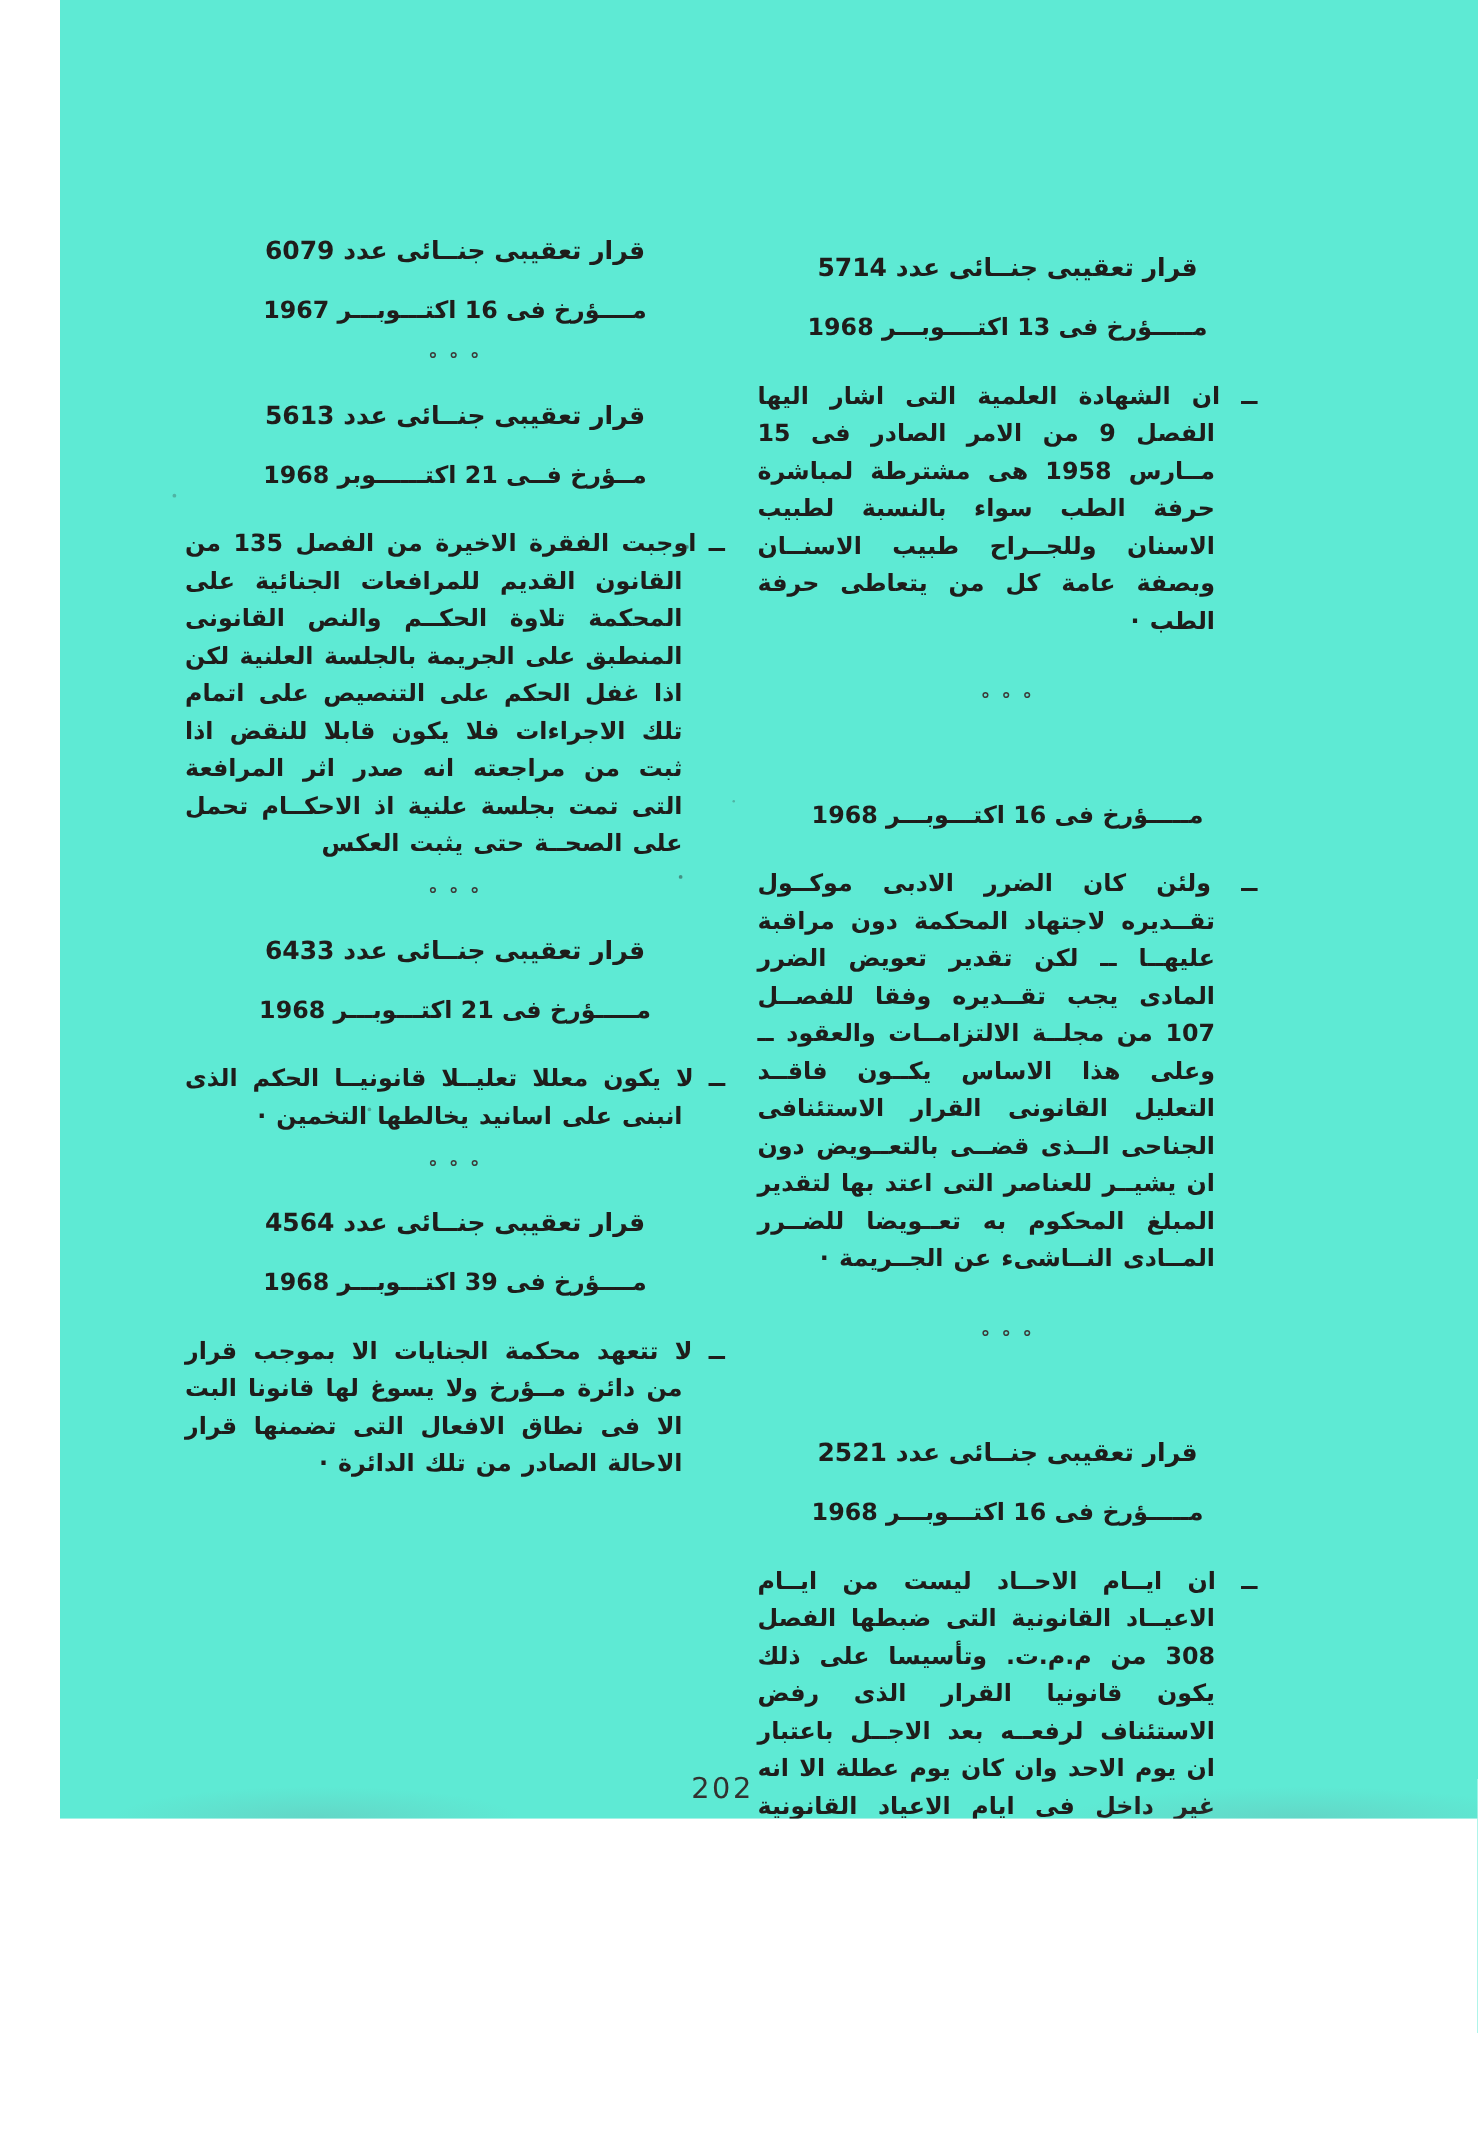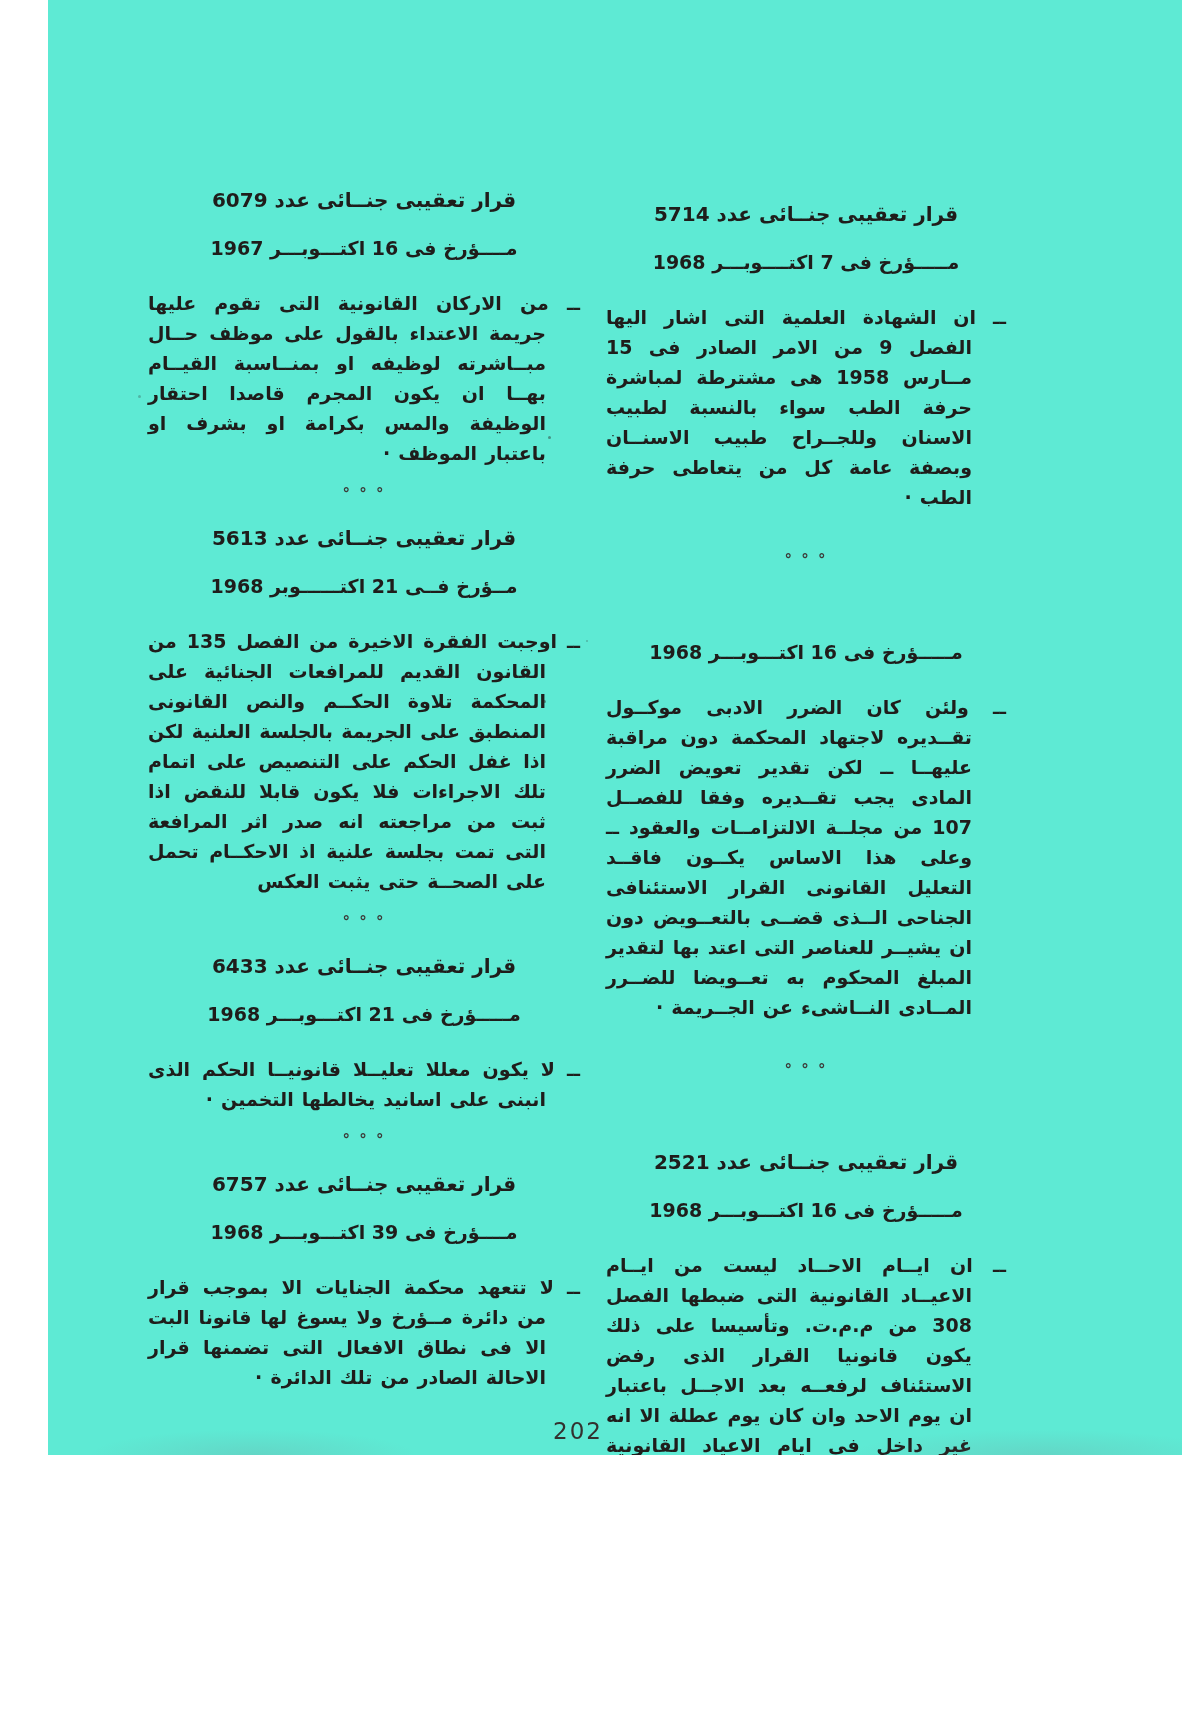--- a/index.html
+++ b/index.html
@@ -80,21 +80,21 @@
 <body>
 
 <div class="page">
 
   <div class="cols">
 
     <div class="col col-first">
 
       <div class="sec">
         <div class="sec-title">قرار تعقيبى جنــائى عدد 5714</div>
-        <div class="sec-date">مـــــؤرخ فى 7 اكتــــوبـــر 1968</div>
+        <div class="sec-date">مـــــؤرخ فى 13 اكتــــوبـــر 1968</div>
         <div class="sec-body">ــ ان الشهادة العلمية التى اشار اليها الفصل 9 من الامر الصادر فى 15 مــارس 1958 هى مشترطة لمباشرة حرفة الطب سواء بالنسبة لطبيب الاسنان وللجــراح طبيب الاسنــان وبصفة عامة كل من يتعاطى حرفة الطب ·</div>
       </div>
 
       <div class="sep">°  °  °</div>
 
       <div class="sec">
         <div class="sec-date">مـــــؤرخ فى 16 اكتـــوبـــر 1968</div>
         <div class="sec-body">ــ ولئن كان الضرر الادبى موكــول تقــديره لاجتهاد المحكمة دون مراقبة عليهــا ــ لكن تقدير تعويض الضرر المادى يجب تقــديره وفقا للفصــل 107 من مجلــة الالتزامــات والعقود ــ وعلى هذا الاساس يكــون فاقــد التعليل القانونى القرار الاستئنافى الجناحى الــذى قضــى بالتعــويض دون ان يشيــر للعناصر التى اعتد بها لتقدير المبلغ المحكوم به تعــويضا للضــرر المــادى النــاشىء عن الجــريمة ·</div>
       </div>
 
@@ -106,21 +106,20 @@
         <div class="sec-body">ــ ان ايــام الاحــاد ليست من ايــام الاعيــاد القانونية التى ضبطها الفصل 308 من م.م.ت. وتأسيسا على ذلك يكون قانونيا القرار الذى رفض الاستئناف لرفعــه بعد الاجــل باعتبار ان يوم الاحد وان كان يوم عطلة الا انه غير داخل فى ايام الاعياد القانونية التى حددها الفصل 308 المشار اليه ·</div>
       </div>
 
     </div>
 
     <div class="col col-second">
 
       <div class="sec">
         <div class="sec-title">قرار تعقيبى جنــائى عدد 6079</div>
         <div class="sec-date">مــــؤرخ فى 16 اكتـــوبـــر 1967</div>
-        <div class="sec-body">ــ من الاركان القانونية التى تقوم عليها جريمة الاعتداء بالقول على موظف حــال مبــاشرته لوظيفه او بمنــاسبة القيــام بهــا ان يكون المجرم قاصدا احتقار الوظيفة والمس بكرامة او بشرف او باعتبار الموظف ·</div>
       </div>
 
       <div class="sep">°  °  °</div>
 
       <div class="sec">
         <div class="sec-title">قرار تعقيبى جنــائى عدد 5613</div>
         <div class="sec-date">مــؤرخ فــى 21 اكتــــــوبر 1968</div>
         <div class="sec-body">ــ اوجبت الفقرة الاخيرة من الفصل 135 من القانون القديم للمرافعات الجنائية على المحكمة تلاوة الحكــم والنص القانونى المنطبق على الجريمة بالجلسة العلنية لكن اذا غفل الحكم على التنصيص على اتمام تلك الاجراءات فلا يكون قابلا للنقض اذا ثبت من مراجعته انه صدر اثر المرافعة التى تمت بجلسة علنية اذ الاحكــام تحمل على الصحــة حتى يثبت العكس</div>
       </div>
 
@@ -128,21 +127,21 @@
 
       <div class="sec">
         <div class="sec-title">قرار تعقيبى جنــائى عدد 6433</div>
         <div class="sec-date">مـــــؤرخ فى 21 اكتـــوبـــر 1968</div>
         <div class="sec-body">ــ لا يكون معللا تعليــلا قانونيــا الحكم الذى انبنى على اسانيد يخالطها التخمين ·</div>
       </div>
 
       <div class="sep">°  °  °</div>
 
       <div class="sec">
-        <div class="sec-title">قرار تعقيبى جنــائى عدد 6757</div>
+        <div class="sec-title">قرار تعقيبى جنــائى عدد 4564</div>
         <div class="sec-date">مــــؤرخ فى 39 اكتـــوبـــر 1968</div>
         <div class="sec-body">ــ لا تتعهد محكمة الجنايات الا بموجب قرار من دائرة مــؤرخ ولا يسوغ لها قانونا البت الا فى نطاق الافعال التى تضمنها قرار الاحالة الصادر من تلك الدائرة ·</div>
       </div>
 
     </div>
   </div>
 
   <div class="page-number">202</div>
 
   <div>

